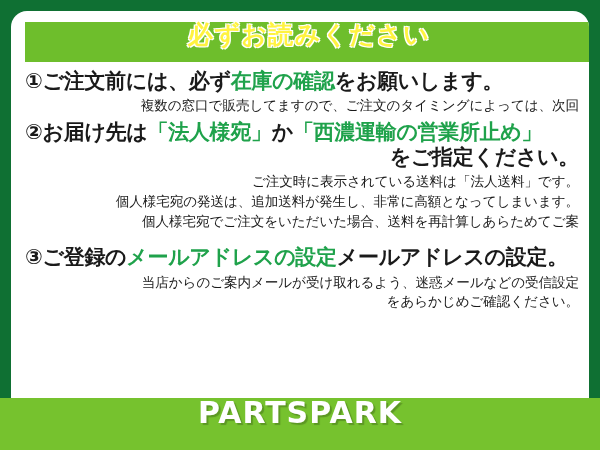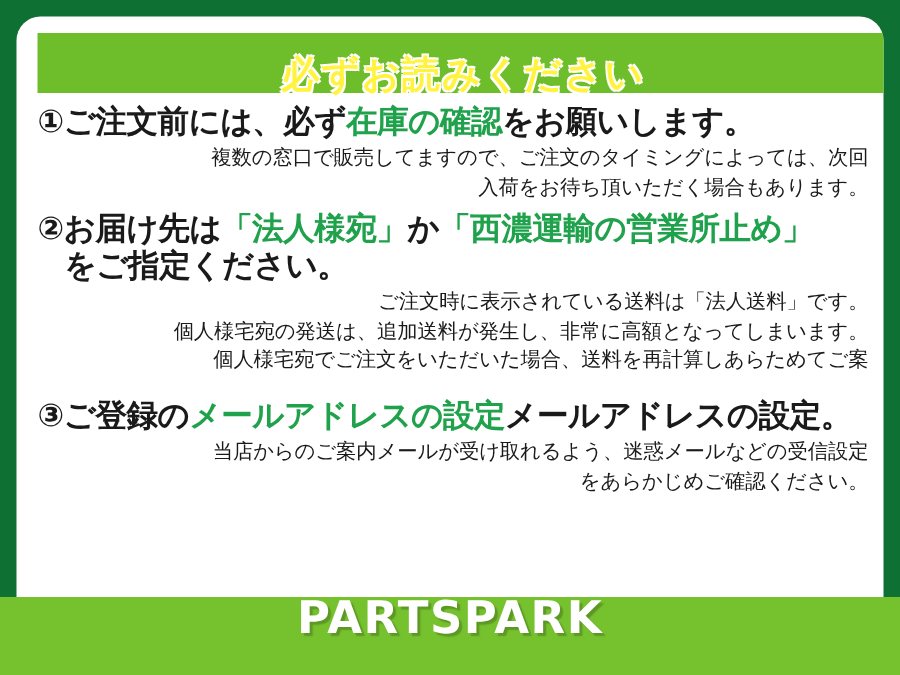--- a/index.html
+++ b/index.html
@@ -39,21 +39,21 @@
 
   
   .header-band {
     position: absolute;
     left: 14px;
     top: 11px;
     width: 568px;
     height: 40px;
     background: #6ebe2c;
     display: flex;
-    align-items: flex-end;
+    align-items: flex-start;
     justify-content: center;
   }
   .header-title {
     color: #fff33f;
     font-size: 25px;
     font-weight: bold;
     letter-spacing: 1.5px;
     line-height: 1;
     white-space: nowrap;
     text-shadow:
@@ -86,20 +86,21 @@
     white-space: nowrap;
   }
   .item-heading .hl {
     color: #1fa24b;
   }
 
   
   .heading-cont {
     display: block;
     padding-left: 18px;
+    text-align: right;
   }
 
   .item-body {
     font-size: 13.6px;
     color: #1a1a1a;
     line-height: 1.45;
     padding-left: 26px;
     margin-top: 2px;
     letter-spacing: -0.1px;
     white-space: nowrap;
@@ -145,21 +146,20 @@
     </div>
 
     <div class="items">
 
       <div class="item item-1">
         <div class="item-heading">
           <span>①</span><span>ご注文前には、必ず</span><span class="hl">在庫の確認</span><span>をお願いします。</span>
         </div>
         <div class="item-body">
           <span class="line">複数の窓口で販売してますので、ご注文のタイミングによっては、次回</span>
-          <span class="line">入荷をお待ち頂いただく場合もあります。</span>
         </div>
       </div>
 
       <div class="item item-2">
         <div class="item-heading">
           <span>②</span><span>お届け先は</span><span class="hl">「法人様宛」</span><span>か</span><span class="hl">「西濃運輸の営業所止め」</span>
           <span class="heading-cont">をご指定ください。</span>
         </div>
         <div class="item-body">
           <span class="line">ご注文時に表示されている送料は「法人送料」です。</span>

